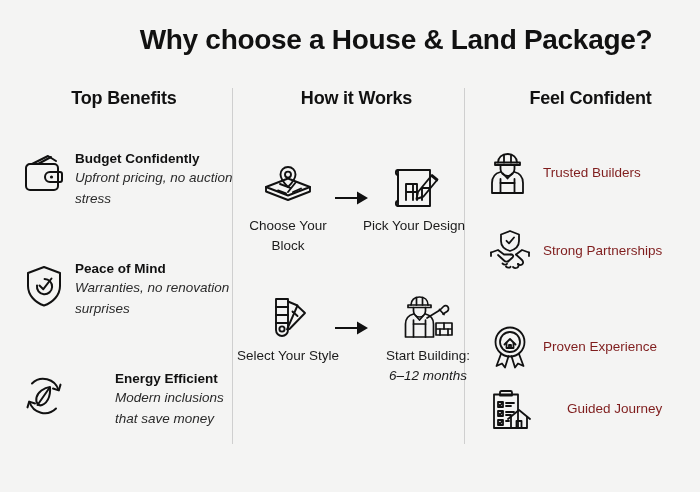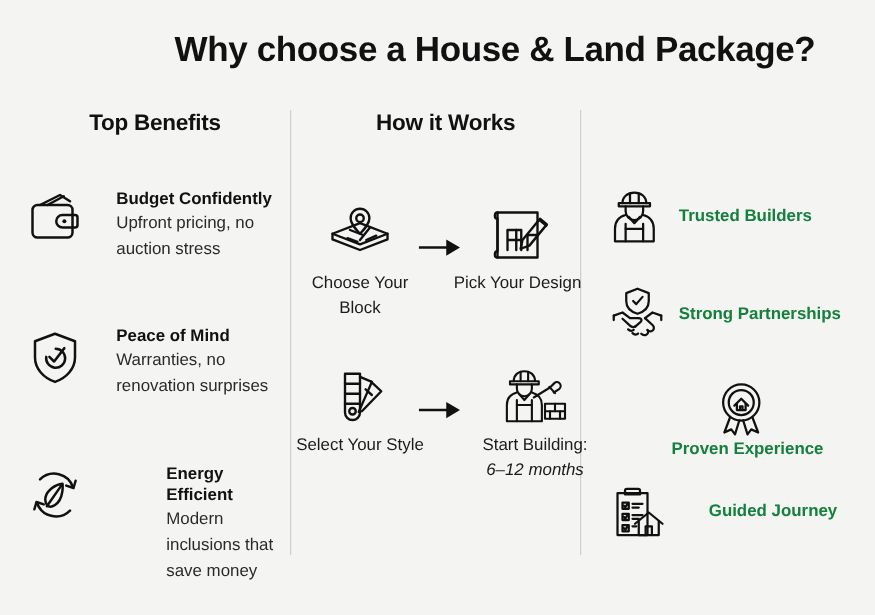--- a/index.html
+++ b/index.html
@@ -41,44 +41,44 @@
   .col-left{left:0px;width:232px;}
   .col-mid{left:233px;width:231px;}
   .col-right{left:465px;width:235px;}
 
   
   .benefit{
     position:absolute;left:20px;width:215px;
     display:flex;align-items:flex-start;
   }
   .benefit .bicon{width:48px;height:48px;flex:0 0 48px;margin-top:2px;}
-  .benefit .btext{margin-left:25px;padding-top:1px;}
+  .benefit .btext{margin-left:7px;padding-top:1px;}
   .b-title{font-size:13.5px;font-weight:bold;color:#111;line-height:1.25;}
-  .b-desc{font-size:13.5px;font-weight:normal;color:#2a2a2a;line-height:1.55;}
+  .b-desc{font-size:13.5px;font-weight:normal;color:#2a2a2a;line-height:1.55;font-style:italic;}
 
   
   .step{position:absolute;width:104px;text-align:center;}
   .step .sicon{height:56px;display:flex;align-items:center;justify-content:center;}
   .step .slabel{
     margin-top:0;font-size:13.5px;line-height:1.45;color:#1b1b1b;
   }
   .step .slabel em{font-style:italic;display:block;}
   .arrow{
     position:absolute;width:40px;height:24px;
     display:flex;align-items:center;justify-content:center;
   }
 
   
   .conf{
     position:absolute;left:22px;width:212px;
     display:flex;align-items:center;
   }
   .conf .cicon{width:46px;height:46px;flex:0 0 46px;}
   .conf .clabel{
-    margin-left:10px;font-size:13.5px;font-weight:bold;color:#15803d;
+    margin-left:10px;font-size:13.5px;font-weight:normal;color:#7f1d1d;
     line-height:1.3;
   }
 
   svg{display:block;}
 </style>
 </head>
 <body>
 
 <div class="page">
 
@@ -211,20 +211,23 @@
         <path d="M36 31 L52 31 L52 37 L36 37 Z M36 37 L52 37 L52 43 L36 43 Z"></path>
         <path d="M44 31 L44 37 M40 37 L40 43 M48 37 L48 43"></path>
       </svg>
     </div>
     <div class="slabel">
       <span>Start Building:</span>
       <em>6–12 months</em>
     </div>
   </div>
 
+  <div class="col col-right">
+    <div class="col-heading">Feel Confident</div>
+  </div>
 
   <div class="conf" style="left:487px;top:150px;">
     <div class="cicon">
       <svg viewBox="0 0 46 46" width="46" height="46" fill="none" stroke="#111" stroke-width="1.8" stroke-linecap="round" stroke-linejoin="round">
         <path d="M11 12.5 C11 7.5 15 4 20.5 4 C26 4 30 7.5 30 12.5"></path>
         <path d="M8 12.5 L33 12.5 L33 15 L8 15 Z"></path>
         <path d="M17 4.8 L17 12.5 M24 4.8 L24 12.5"></path>
         <path d="M13.5 15 L13.5 19 A7 7 0 0 0 27.5 19 L27.5 15"></path>
         <path d="M16 23.5 L20.5 28.5 L25 23.5"></path>
         <path d="M13.5 22 C7.5 23.5 5 28 5 33 L5 43 L36 43 L36 33 C36 28 33.5 23.5 27.5 22"></path>
@@ -247,21 +250,21 @@
         <path d="M15.5 35.5 C17 37 19 37 20 35.8"></path>
         <path d="M19 38.5 C20.5 40 22.5 40 23.5 38.8"></path>
         <path d="M29 26.5 L35 32 C36.5 33.5 36.5 35.5 35 36.5 C33.5 37.5 32 37 31 36"></path>
         <path d="M31 36 C32 37.5 31.5 39 30 39.8 C28.5 40.5 27 40 26 39"></path>
         <path d="M4 24.5 L4 28 M42 24.5 L42 28"></path>
       </svg>
     </div>
     <div class="clabel">Strong Partnerships</div>
   </div>
 
-  <div class="conf" style="left:487px;top:304px;flex-direction:column;">
+  <div class="conf" style="left:487px;top:324px;">
     <div class="cicon">
       <svg viewBox="0 0 46 46" width="46" height="46" fill="none" stroke="#111" stroke-width="1.8" stroke-linecap="round" stroke-linejoin="round">
         <circle cx="23" cy="18" r="14.5"></circle>
         <circle cx="23" cy="18" r="10"></circle>
         <path d="M17.5 20.5 L23 15 L28.5 20.5"></path>
         <path d="M19.5 19 L19.5 24 L26.5 24 L26.5 19"></path>
         <path d="M22 24 L22 21 L24 21 L24 24"></path>
         <path d="M14 30 L9.5 42 L15 39.5 L18 43.5 L21.5 32.2"></path>
         <path d="M32 30 L36.5 42 L31 39.5 L28 43.5 L24.5 32.2"></path>
       </svg>

